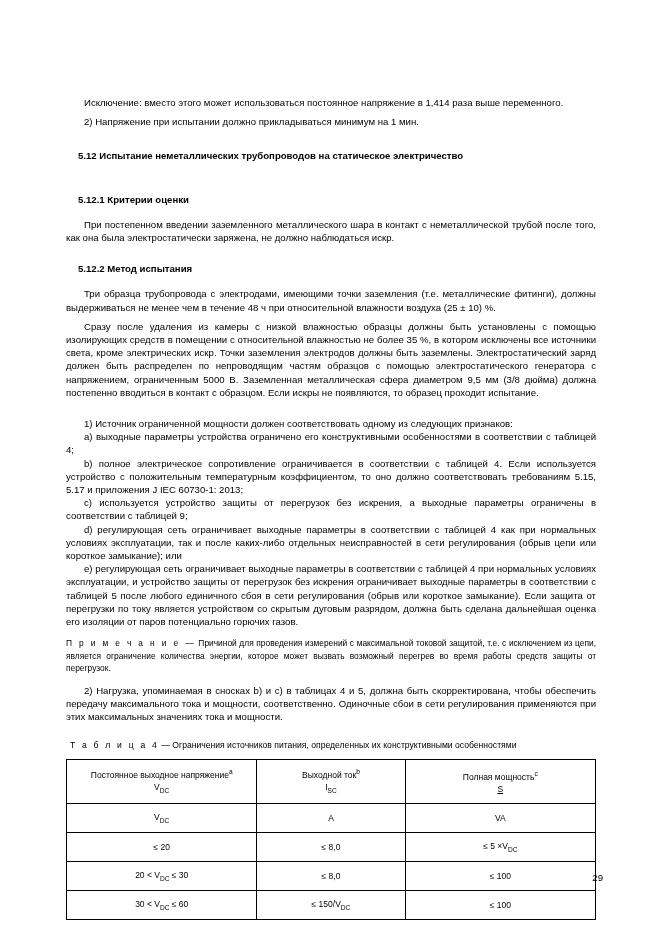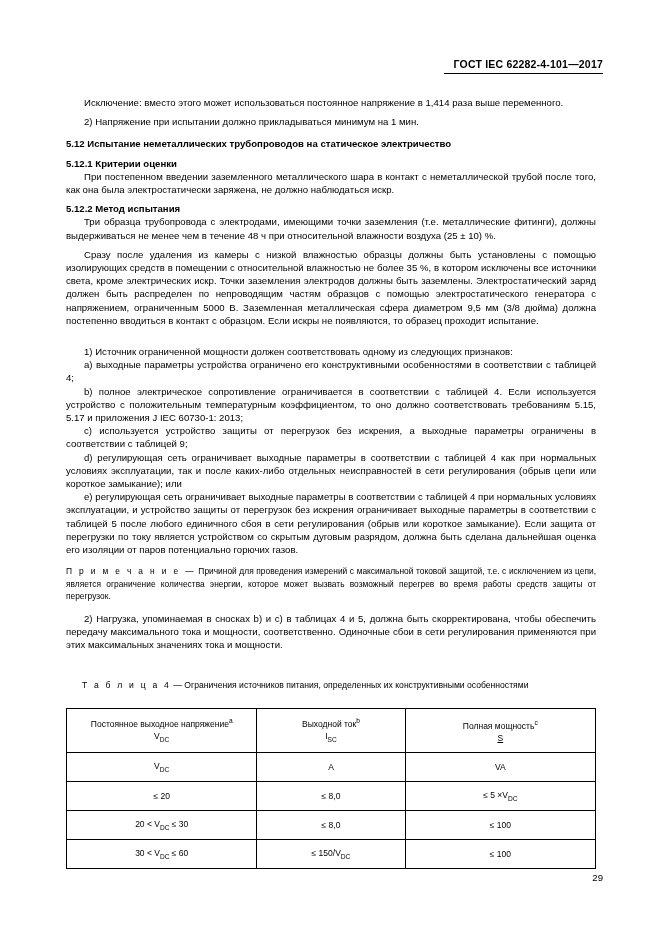--- a/index.html
+++ b/index.html
@@ -47,36 +47,36 @@
     text-align: justify;
     text-justify: inter-word;
   }
   p.ind {
     text-indent: 18px;
   }
   .sec-head {
     font-size: 9.6px;
     font-weight: bold;
     line-height: 13.2px;
-    margin: 0;
+    margin: 12px;
   }
   .gap-s { height: 6px; }
   .gap-m { height: 9px; }
   .gap-l { height: 12px; }
   .note {
     font-size: 8.4px;
     line-height: 12.4px;
     text-align: justify;
   }
   .note .sp {
     letter-spacing: 2.2px;
   }
   .tbl-caption {
     font-size: 8.6px;
-    margin: 16px;
+    margin: 4px;
   }
   .tbl-caption .sp {
     letter-spacing: 2.2px;
   }
   table.data {
     border-collapse: collapse;
     width: 530px;
     margin-top: 7px;
     table-layout: fixed;
   }
@@ -109,21 +109,20 @@
     bottom: 52px;
     font-size: 9.6px;
     margin-left: 14px;
   }
 </style>
 </head>
 <body>
 
 <div class="page">
 
-  <div class="header">ГОСТ IEC 62282-4-101—2017</div>
 
   <div class="content">
 
     <p class="ind">Исключение: вместо этого может использоваться постоянное напряжение в 1,414 раза выше переменного.</p>
     <div class="gap-s"></div>
     <p class="ind">2) Напряжение при испытании должно прикладываться минимум на 1 мин.</p>
 
     <div class="gap-m"></div>
     <p class="sec-head">5.12 Испытание неметаллических трубопроводов на статическое электричество</p>
     <div class="gap-s"></div>

